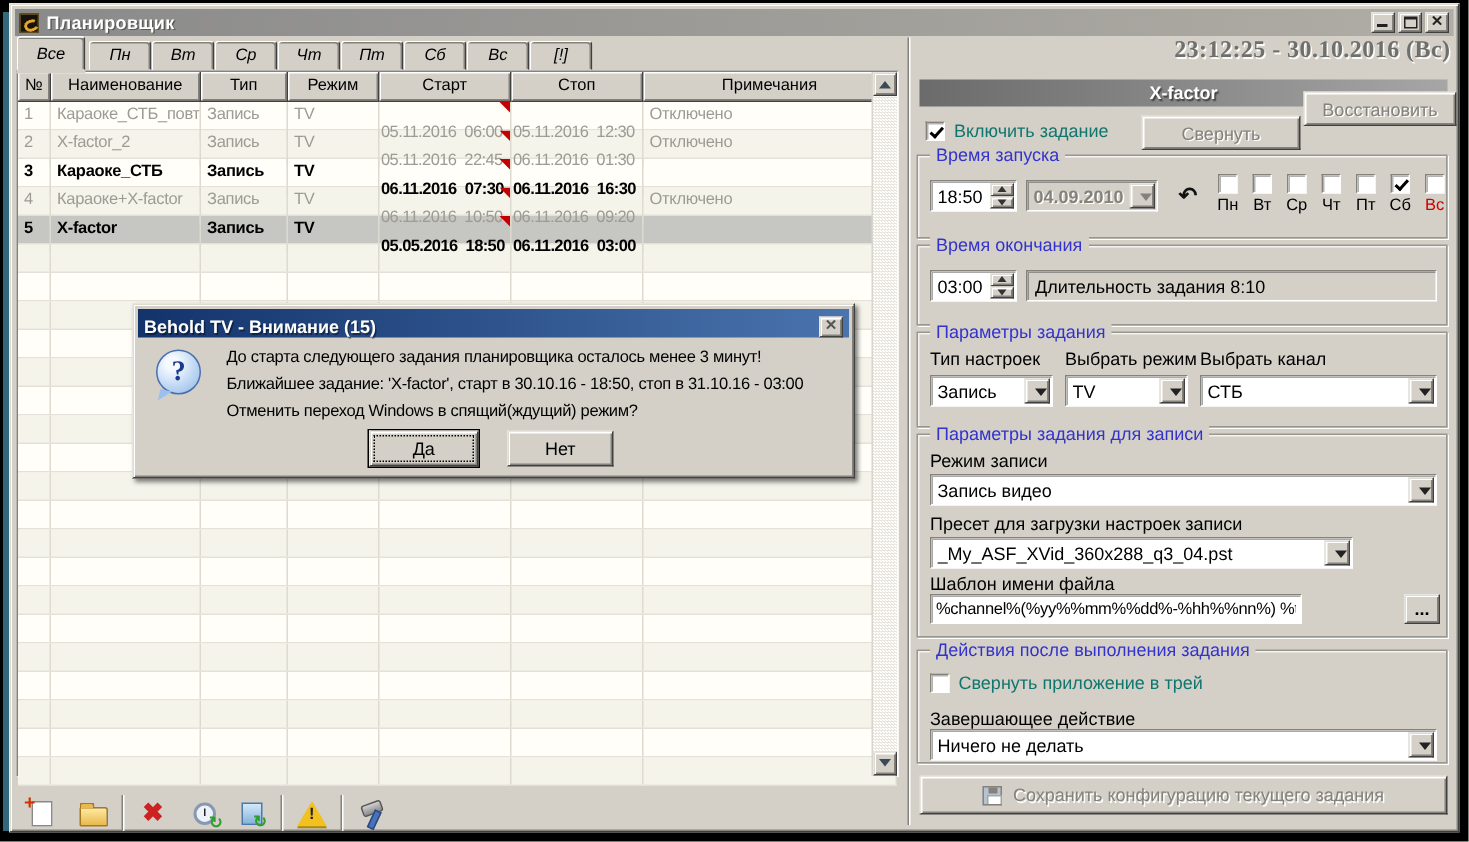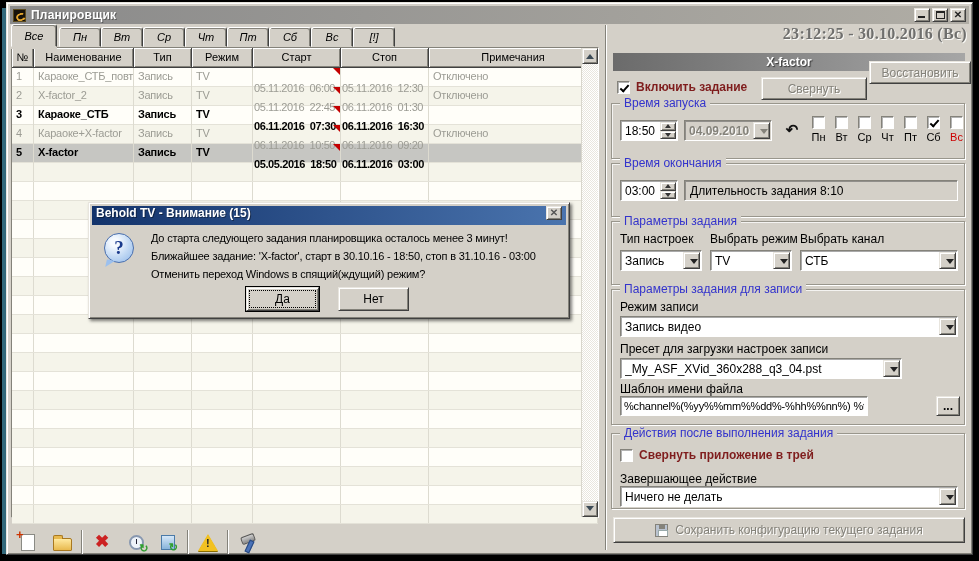--- a/index.html
+++ b/index.html
@@ -12,21 +12,21 @@
   .sunken { border:1px solid; border-color:#84827a #fff #fff #84827a;
             box-shadow: inset 1px 1px 0 rgba(64,64,64,.45); }
   .btn { background:#d4d0c8; border:1px solid; border-color:#e8e5de #404040 #404040 #e8e5de;
          box-shadow: inset 1px 1px 0 #fff, inset -1px -1px 0 #84827a;
          display:flex; align-items:center; justify-content:center; cursor:default; }
   .btn.disabled { color:#84827a; text-shadow:1px 1px 0 #fff; }
   .groupbox { position:absolute; border:1px solid #99968c;
               box-shadow: inset 1px 1px 0 rgba(255,255,255,.75), 1px 1px 0 #fff; }
   .legend { position:absolute; top:-8px; left:8px; background:#d4d0c8; padding:0 4px;
             color:#3333cc; font-size:12px; line-height:14px; }
-  .lbl { color:#7f1d1d; font-size:12px;font-weight:bold; }
+  .lbl { color:#0f766e; font-size:12px; }
 
   
   #desktop-sliver { position:absolute; left:2px; top:8px; width:4px; height:546px; background:#33687a; }
   #app-window { position:absolute; left:6px; top:2px; width:967px; height:553px; background:#d4d0c8;
     border:1px solid; border-color:#e8e5de #404040 #404040 #e8e5de;
     box-shadow: inset 1px 1px 0 #fff, inset -1px -1px 0 #84827a; }
 
   #titlebar { position:absolute; left:3px; top:3px; right:3px; height:18px;
     background:linear-gradient(to right,#8a8a8a,#b0ada5);
     display:flex; align-items:center; padding:0 3px; }
@@ -161,21 +161,21 @@
   #save-btn { position:absolute; left:606px; top:514px; width:352px; height:26px; font-size:12px; gap:7px; }
   .ic-save { position:relative; width:13px; height:13px; background:#b9c2cf; border:1px solid #84827a; }
   .ic-save::before { content:""; position:absolute; left:3px; top:0; width:6px; height:4px; background:#84827a; }
   .ic-save::after { content:""; position:absolute; left:2px; bottom:0; width:8px; height:5px; background:#fff; border:1px solid #9aa; border-bottom:none; }
 
   
   #dialog { position:absolute; left:88px; top:202px; width:482px; height:117px; background:#d4d0c8;
     border:1px solid; border-color:#e8e5de #404040 #404040 #e8e5de;
     box-shadow: inset 1px 1px 0 #fff, inset -1px -1px 0 #84827a, 2px 2px 3px rgba(0,0,0,.5); z-index:10; }
   #dlg-title { position:absolute; left:3px; top:3px; right:3px; height:19px;
-    background:linear-gradient(to right,#13336b,#4a74ae); display:flex; align-items:flex-start; padding:0 4px;gap:36px; }
+    background:linear-gradient(to right,#13336b,#4a74ae); display:flex; align-items:flex-end; padding:0 4px;gap:36px; }
   #dlg-title-text { color:#fff; font-weight:bold; font-size:12px; flex:1; text-shadow:1px 1px 0 rgba(0,0,0,.4); }
   #dlg-close { width:16px; height:14px; }
   #dlg-close .g-x { color:#555; }
   #q-icon { position:absolute; left:15px; top:30px; width:30px; height:30px; border-radius:50%;
     background:radial-gradient(circle at 35% 30%, #f6faff 15%, #c2d9f4 55%, #8fb7e8);
     border:1px solid #4a6fae; display:flex; align-items:center; justify-content:center;
     color:#1a3a8c; font-weight:bold; font-size:19px; font-family:"Liberation Serif",serif; }
   #q-icon::after { content:""; position:absolute; left:1px; bottom:-6px;
     border-top:8px solid #9cc0ee; border-right:8px solid transparent; transform:rotate(12deg); }
   .dlg-line { position:absolute; left:62px; width:414px; font-size:11px; letter-spacing:-0.2px; white-space:nowrap; }

